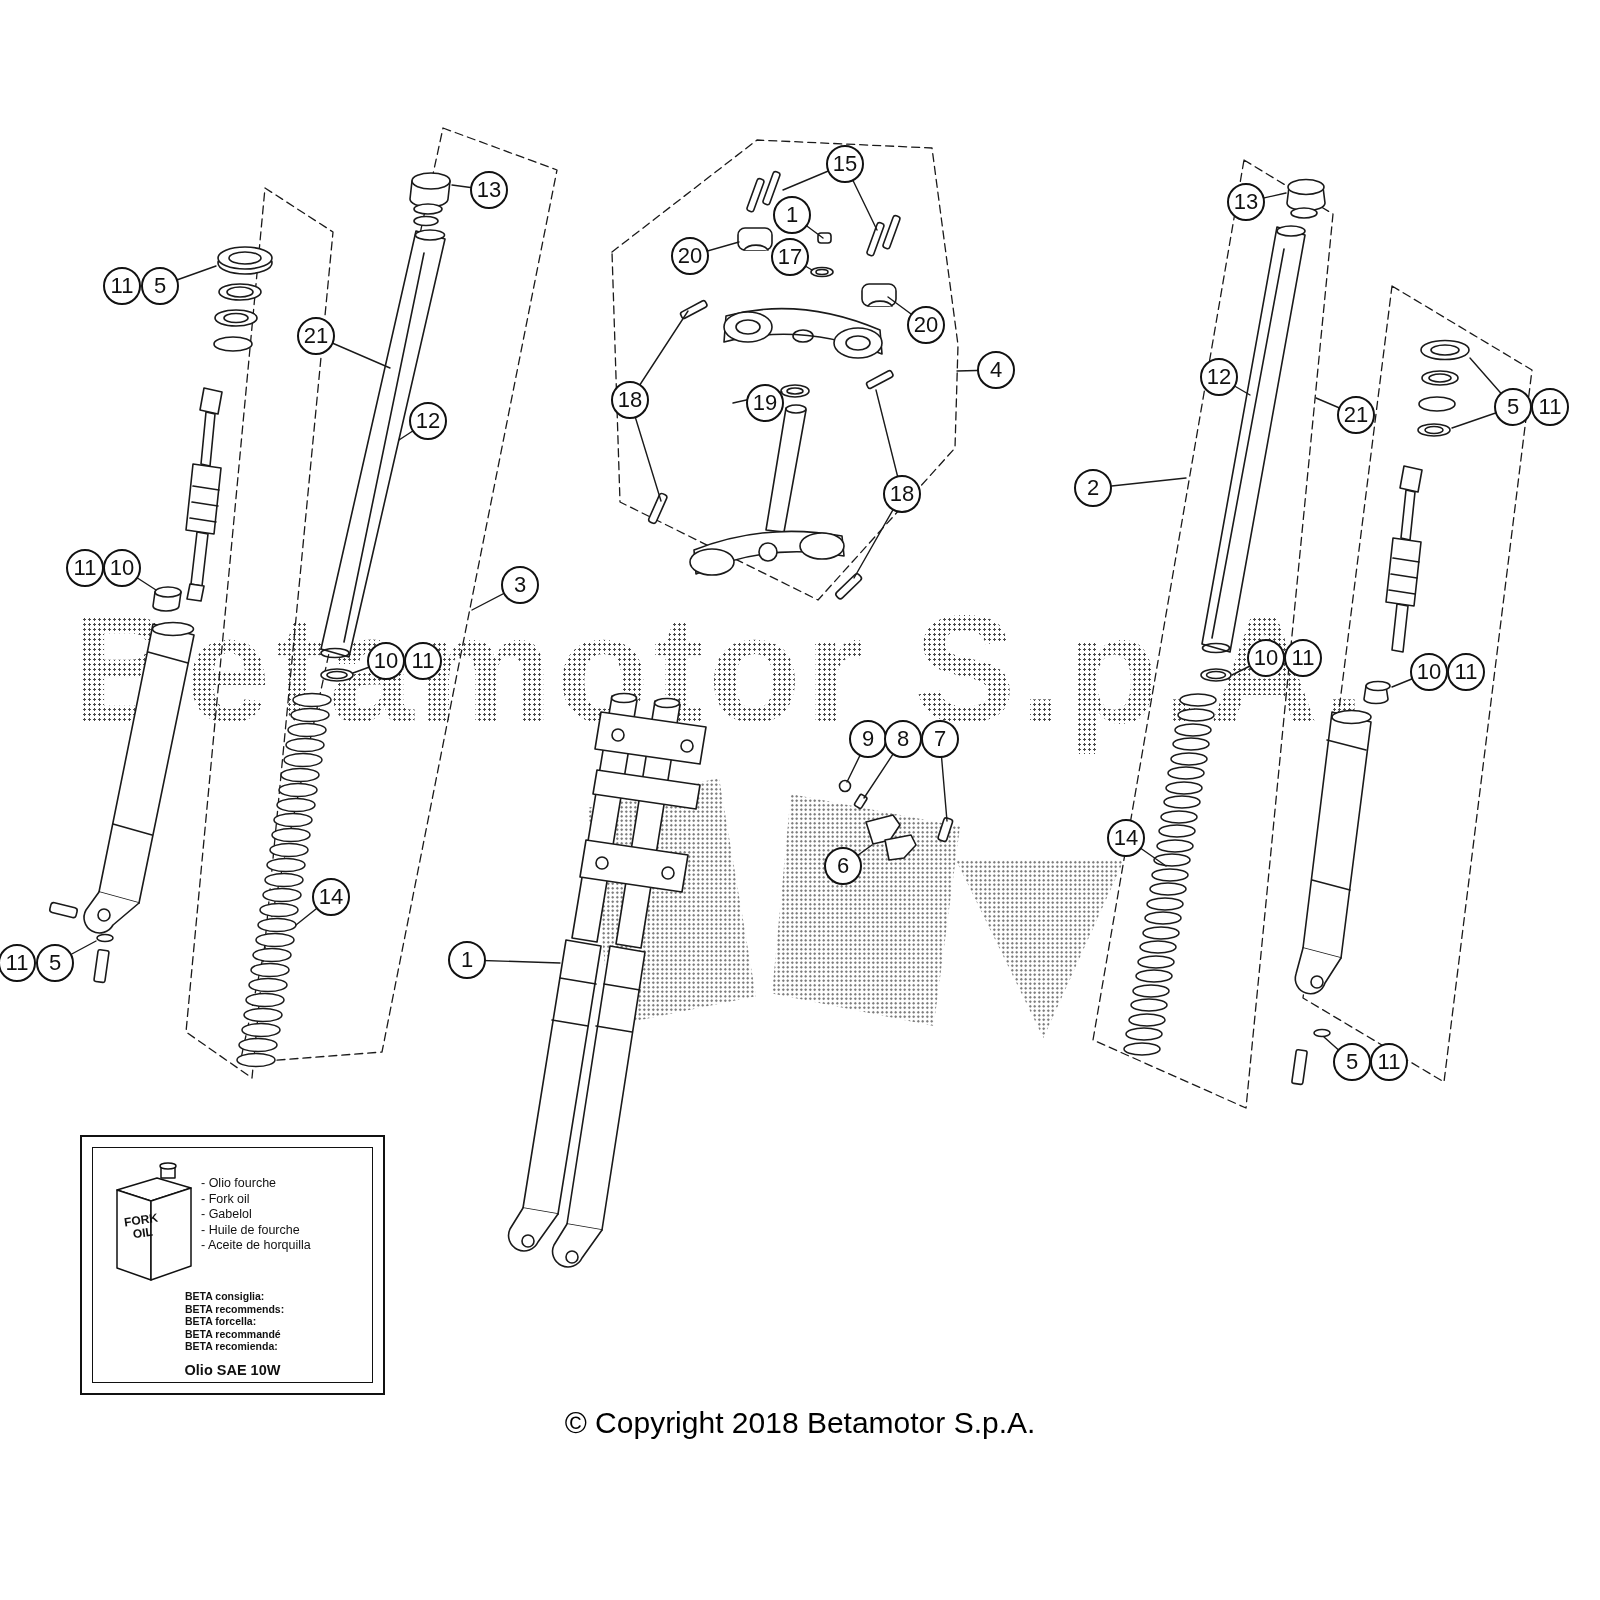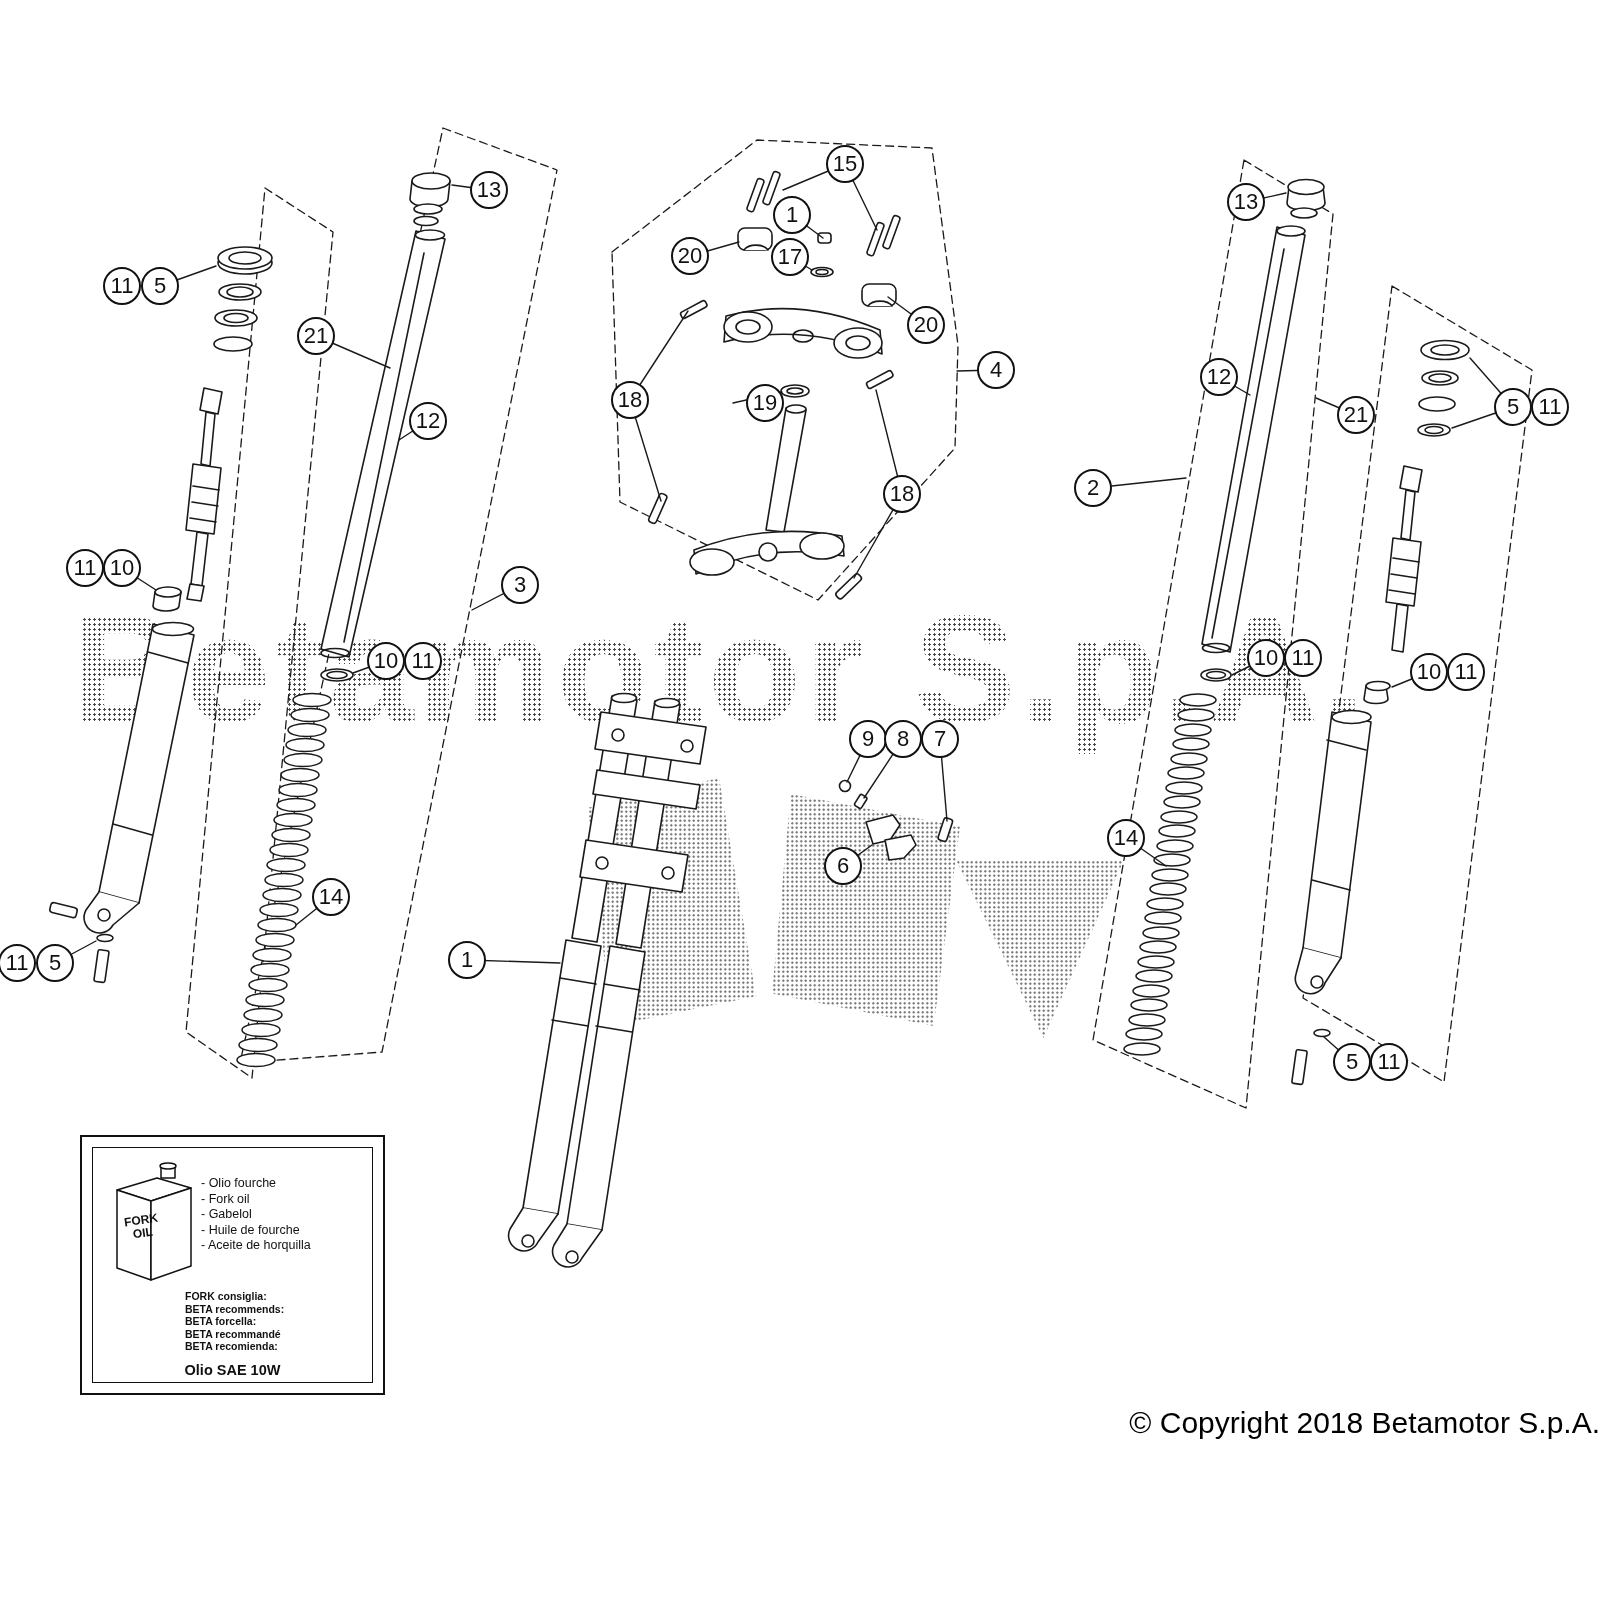--- a/index.html
+++ b/index.html
@@ -45,21 +45,21 @@
     position:absolute; left:24px; top:66px; width:50px;
     font-size:12px; font-weight:bold; line-height:13px; text-align:center;
     transform:rotate(-8deg); color:#111;
   }
   .oil-names { position:absolute; left:108px; top:28px; font-size:12.5px; line-height:15.5px; color:#111; }
   .oil-recs  { position:absolute; left:92px; top:142px; font-size:10.5px; font-weight:bold; line-height:12.5px; color:#111; }
   .oil-spec  { position:absolute; left:0; top:214px; width:100%; text-align:center; font-size:14.5px; font-weight:bold; color:#111; }
 
   .copyright {
     position:absolute; left:0; top:1406px; width:100%;
-    text-align:right; font-size:30px; color:#000;
+    text-align:center; font-size:30px; color:#000;
   }
 </style>
 </head>
 <body>
 <div id="stage">
 
   <div class="watermark-text">Betamotor S.p.A.</div>
   <div class="halftone-patch" id="patch-a"></div>
   <div class="halftone-patch" id="patch-b"></div>
   <div class="halftone-patch" id="patch-c"></div>
@@ -377,21 +377,21 @@
       </svg>
       <div class="bottle-label">FORK OIL</div>
       <div class="oil-names">
         <div>- Olio fourche</div>
         <div>- Fork oil</div>
         <div>- Gabelol</div>
         <div>- Huile de fourche</div>
         <div>- Aceite de horquilla</div>
       </div>
       <div class="oil-recs">
-        <div>FORK consiglia:</div>
+        <div>BETA consiglia:</div>
         <div>BETA recommends:</div>
         <div>BETA forcella:</div>
         <div>BETA recommandé</div>
         <div>BETA recomienda:</div>
       </div>
       <div class="oil-spec">Olio SAE 10W</div>
     </div>
   </div>
 
   <div class="copyright">© Copyright 2018 Betamotor S.p.A.</div>

